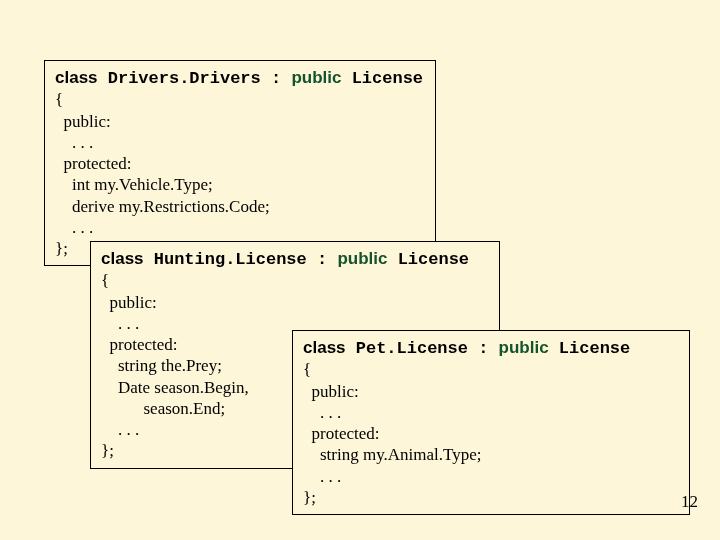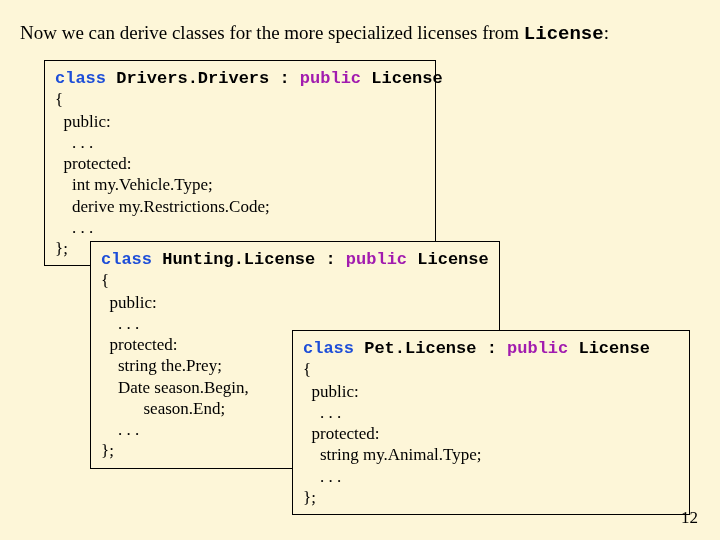--- a/index.html
+++ b/index.html
@@ -32,53 +32,50 @@
     position: absolute;
     background: #fdf6d8;
     border: 1px solid #000;
     padding: 6px 10px 6px 10px;
     font-family: "Times New Roman", Times, serif;
     font-size: 17px;
     line-height: 1.25;
     white-space: pre;
   }
   .codebox .kw-class {
-    font-family: Liberation Mono, monospace;
+    font-family: Liberation Sans, sans-serif;
     font-weight: bold;
-    color: #1d4ed8;
+    color: #000000;
   }
   .codebox .kw-public {
-    font-family: Liberation Mono, monospace;
+    font-family: Liberation Sans, sans-serif;
     font-weight: bold;
-    color: #a21caf;
+    color: #14532d;
     text-align: right;
   }
   .codebox .cls {
     font-family: "Courier New", Courier, monospace;
     font-weight: bold;
     color: #000;
   }
   .pagenum {
     position: absolute;
-    bottom: 12px;
+    bottom: 28px;
     right: 22px;
     font-size: 17px;
   }
   #box1 { top: 60px;  left: 44px;  width: 370px; }
   #box2 { top: 220px; left: 90px;  width: 388px; margin-top: 21px; }
   #box3 { top: 330px; left: 292px; width: 376px; }
 </style>
 </head>
 <body>
 
 <div class="page">
 
-  <div class="intro">
-    <span>Now we can derive classes for the more specialized licenses from </span><span class="mono">License</span><span>:</span>
-  </div>
 
   <div id="box1" class="codebox"><span class="kw-class">class</span><span class="cls"> Drivers.Drivers : </span><span class="kw-public">public</span><span class="cls"> License</span>
 <span>{</span>
 <span>  public:</span>
 <span>    . . .</span>
 <span>  protected:</span>
 <span>    int my.Vehicle.Type;</span>
 <span>    derive my.Restrictions.Code;</span>
 <span>    . . .</span>
 <span>};</span></div>

